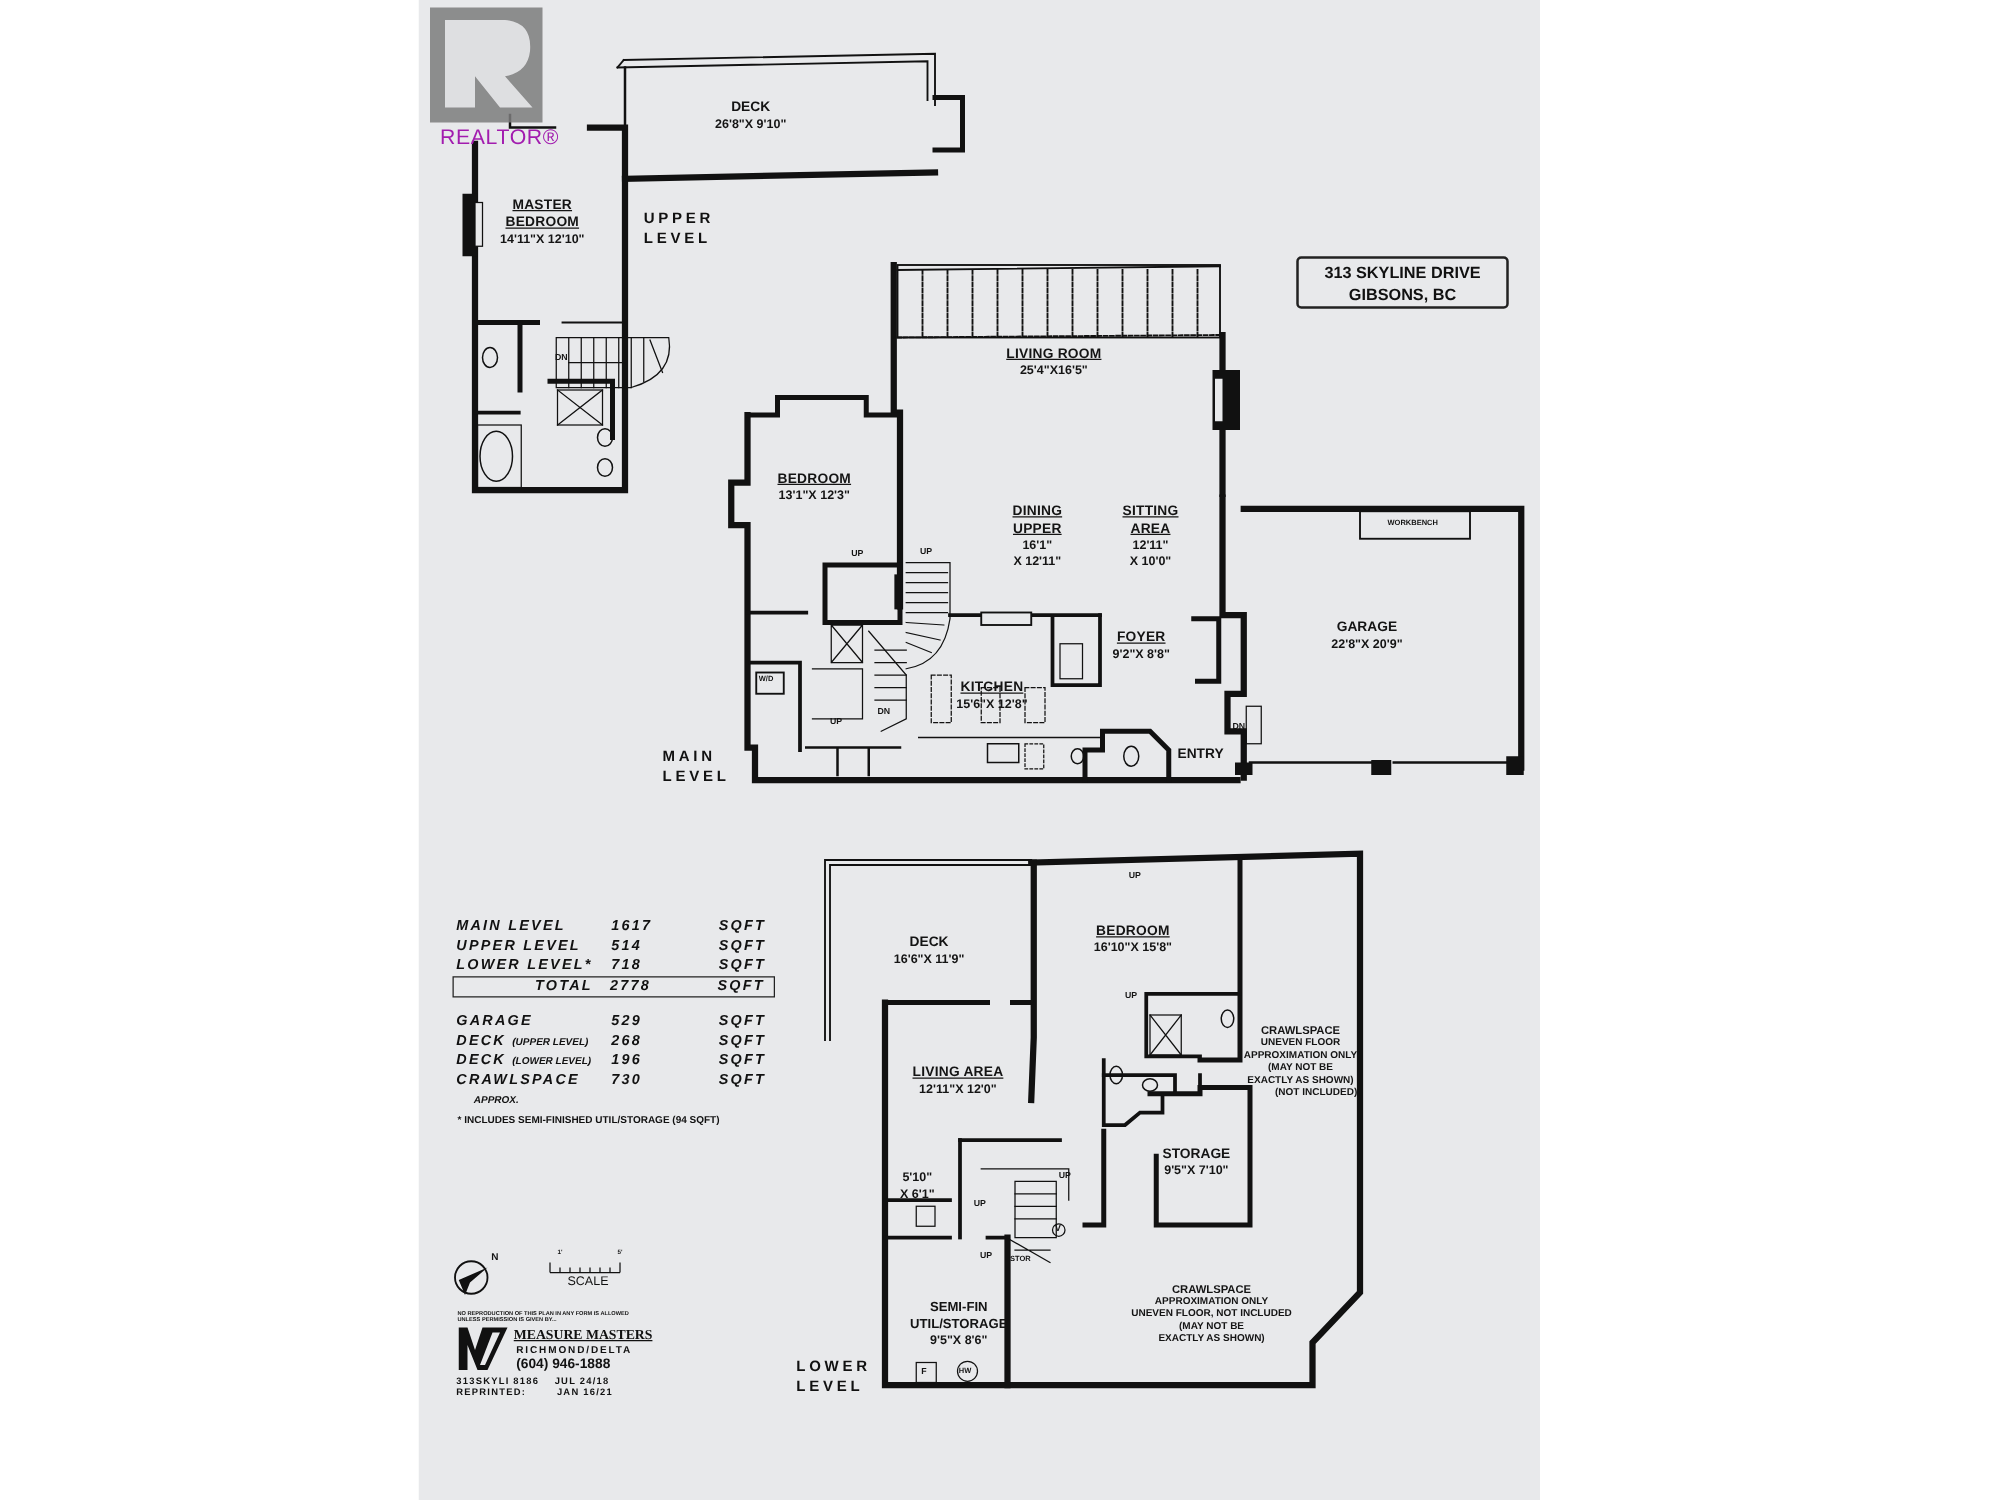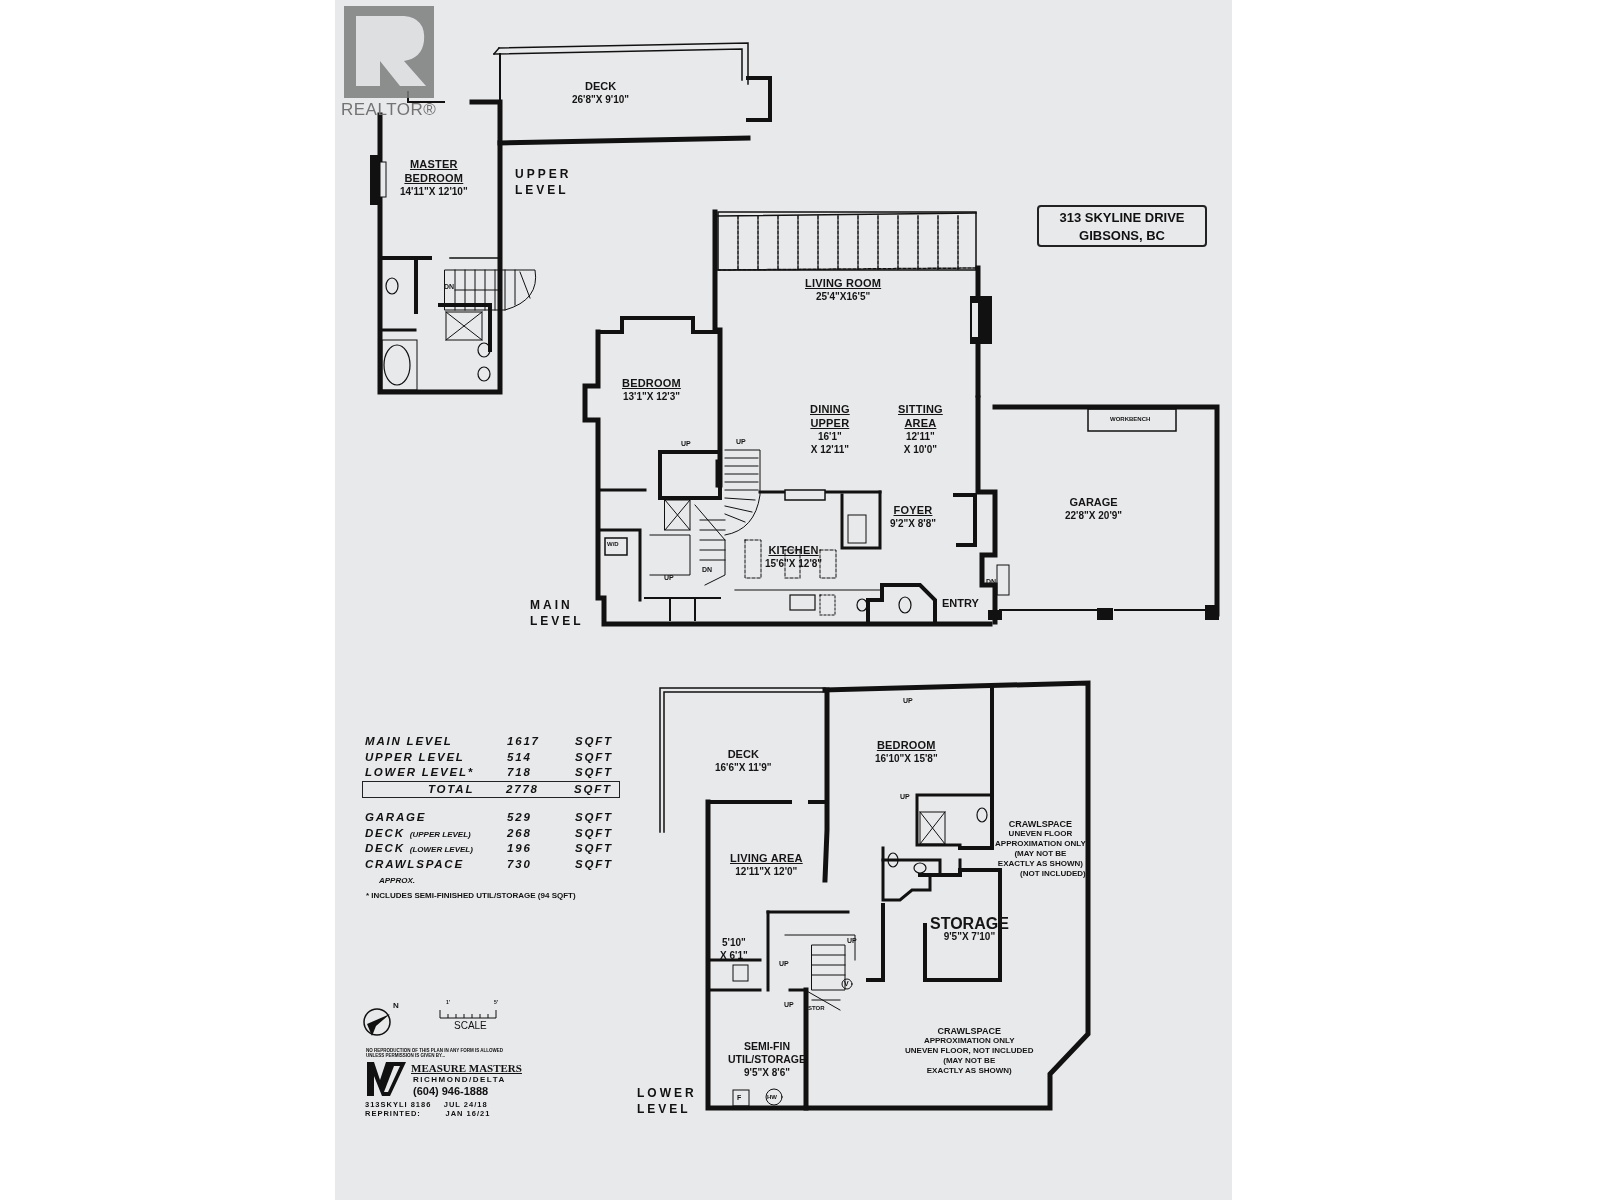--- a/index.html
+++ b/index.html
@@ -12,28 +12,28 @@
   .room-dim { font-size:10px; display:block; line-height:13px; }
   .level { position:absolute; font-weight:bold; font-size:12px; letter-spacing:3px; line-height:16px; }
   .small { font-size:7px; }
   .note { font-size:8px; line-height:10px; }
   #address { position:absolute; left:1037px; top:205px; width:170px; height:42px; border:2px solid #222;
              border-radius:4px; font-weight:bold; font-size:13px; text-align:center; line-height:18px; padding-top:2px; box-sizing:border-box; }
   #sqft { position:absolute; left:365px; top:734px; width:255px; font-weight:bold; font-size:11.5px; letter-spacing:1.8px;font-style:italic; }
   #sqft .row { display:flex; height:15.5px; line-height:15.5px; }
   #sqft .name { flex:1; }
   #sqft .val { width:60px; text-align:left; margin-right:8px; }
-  #sqft .unit { width:45px; }
+  #sqft .unit { width:45px;margin-left:18px; }
   #sqft .total { border:1.5px solid #222; margin-left:-3px; padding-left:3px; }
   #sqft .sub { font-size:8px; letter-spacing:0; }
   #sqft .gap { height:12px; }
   #footnote { position:absolute; left:366px; top:891px; font-weight:bold; font-size:8px; }
   #realtor { position:absolute; left:335px; top:0; width:100px; height:122px; }
   #realtor .box { position:absolute; left:9px; top:6px; width:90px; height:92px; background:#7d7d7d; opacity:0.85; }
-  #realtor .txt { position:absolute; left:6px; top:100px; font-size:17px; color:#737373; letter-spacing:0.5px; }
+  #realtor .txt { position:absolute; left:17px; top:100px; font-size:17px; color:#a21caf; letter-spacing:0.5px; }
   #scale-lbl { position:absolute; left:454px; top:1020px; font-size:10px; }
   #brand { position:absolute; left:366px; top:1060px; }
   #brand .name { position:absolute; left:45px; top:2px; font-family:"Liberation Serif", serif; font-weight:bold; font-size:11px; text-decoration:underline; white-space:nowrap; }
   #brand .city { position:absolute; left:47px; top:15px; font-size:8px; font-weight:bold; letter-spacing:1.5px; white-space:nowrap; }
   #brand .phone { position:absolute; left:47px; top:25px; font-size:11px; font-weight:bold; white-space:nowrap; }
   #brand .code { position:absolute; left:-1px; top:40px; font-size:7.5px; font-weight:bold; letter-spacing:1px; white-space:nowrap; }
   #brand .reprint { position:absolute; left:-1px; top:49px; font-size:7.5px; font-weight:bold; letter-spacing:1px; white-space:nowrap; }
   #copyright { position:absolute; left:366px; top:1048px; font-size:4.5px; font-weight:bold; width:150px; line-height:5px; }
 </style>
 </head>
@@ -260,21 +260,21 @@
 </div>
 <div class="lbl" style="left:875px; top:738px;">
   <span class="room-name">BEDROOM</span>
   <span class="room-dim">16'10"X 15'8"</span>
 </div>
 <div class="lbl" style="left:730px; top:851px;">
   <span class="room-name">LIVING AREA</span>
   <span class="room-dim">12'11"X 12'0"</span>
 </div>
 <div class="lbl" style="left:930px; top:917px;">
-  <span class="room-dim" style="font-size:16px">STORAGE</span>
+  <span class="room-dim" style="font-size:11px">STORAGE</span>
   <span class="room-dim">9'5"X 7'10"</span>
 </div>
 <div class="lbl" style="left:728px; top:1040px;">
   <span class="room-dim" style="font-size:10.5px">SEMI-FIN</span>
   <span class="room-dim" style="font-size:10.5px">UTIL/STORAGE</span>
   <span class="room-dim">9'5"X 8'6"</span>
 </div>
 <div class="lbl" style="left:720px; top:936px;">
   <span class="room-dim">5'10"</span>
   <span class="room-dim">X 6'1"</span>

